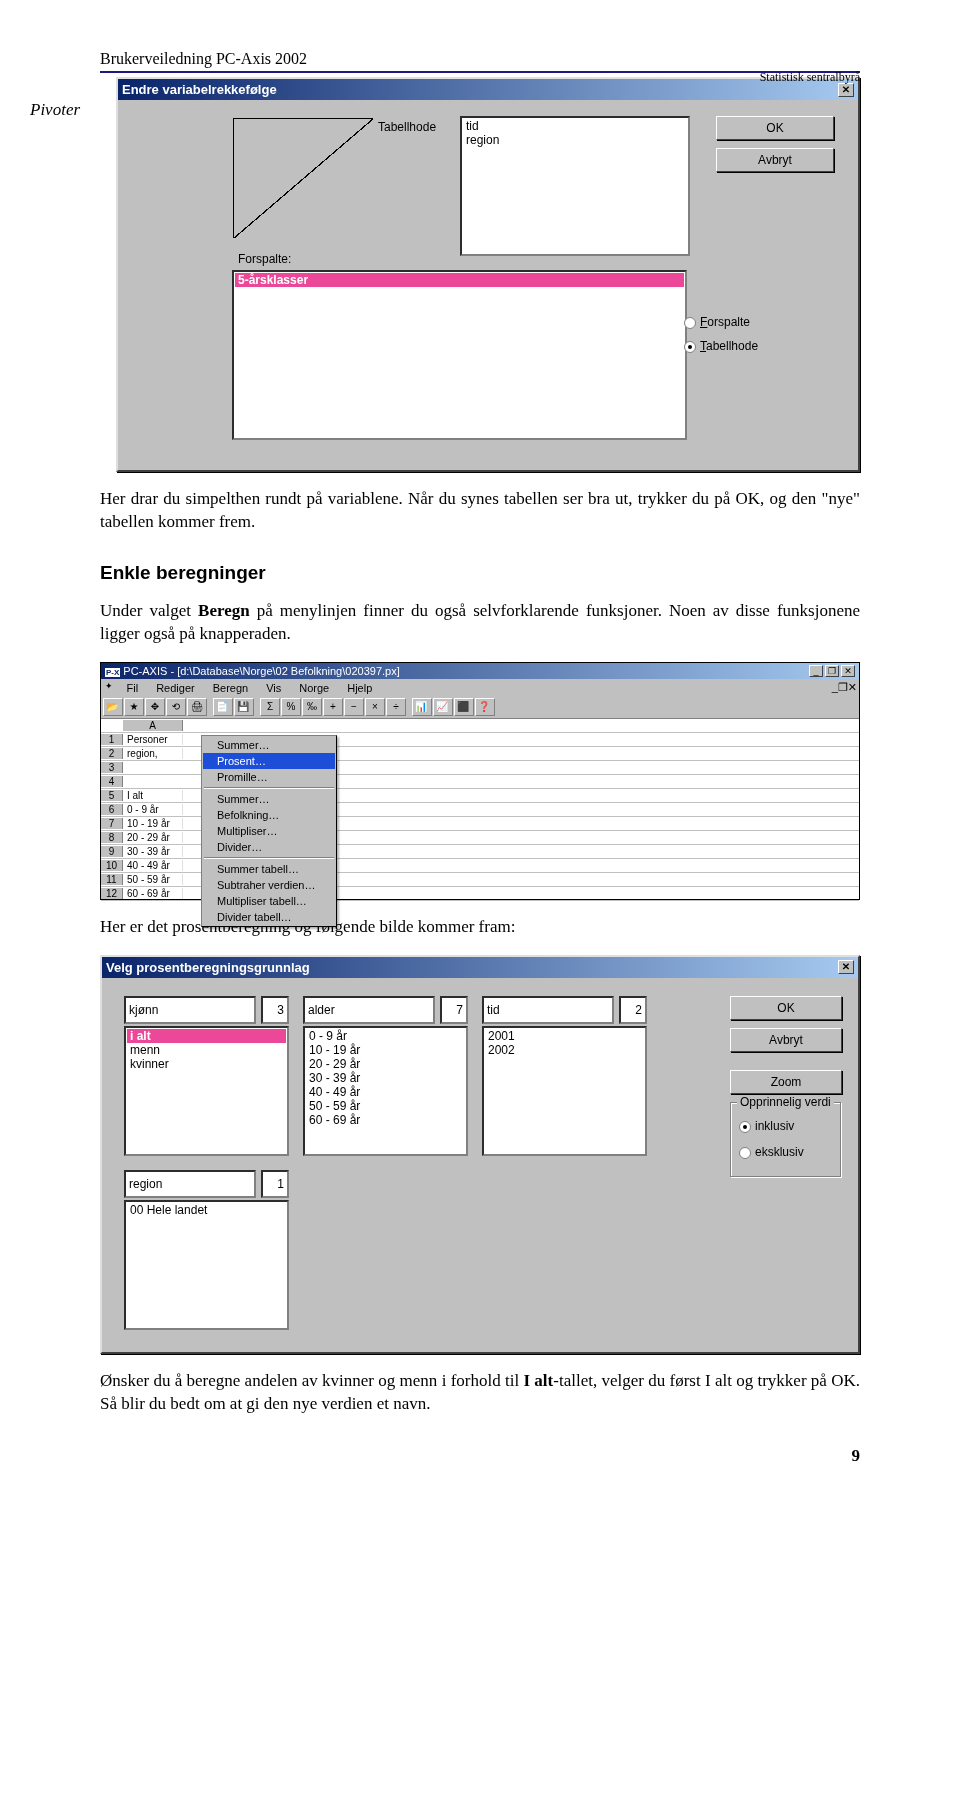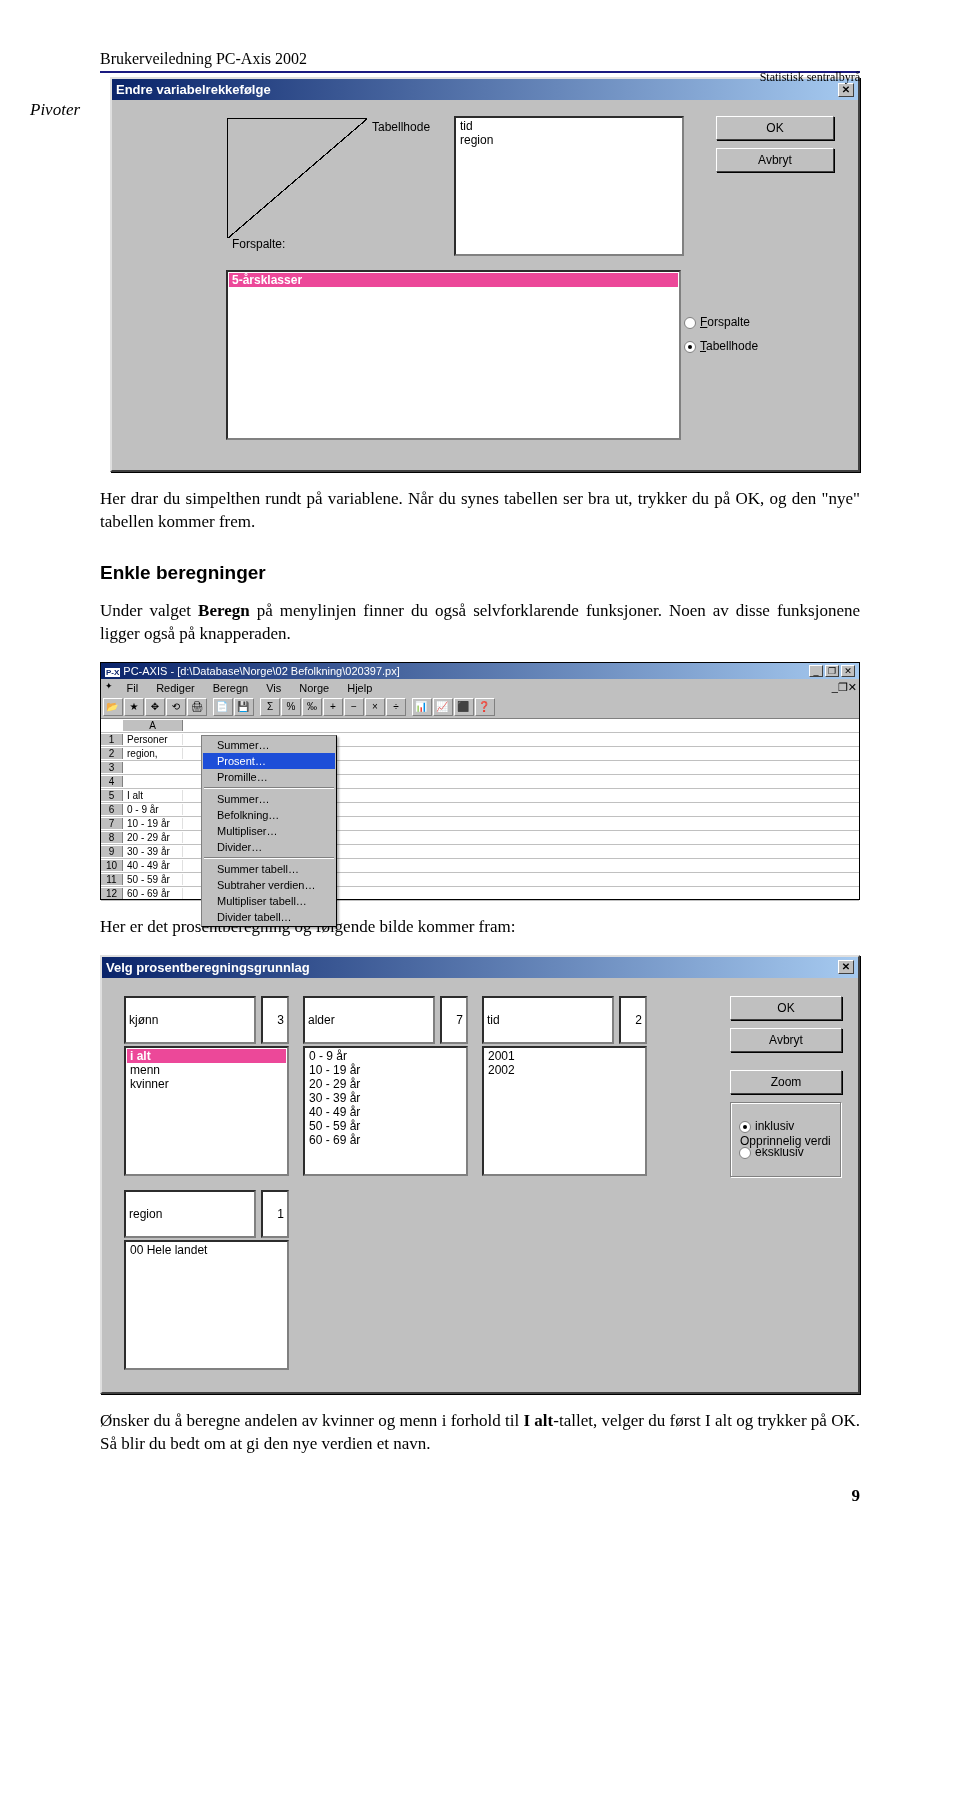--- a/index.html
+++ b/index.html
@@ -15,32 +15,32 @@
   .page-num { text-align: right; font-family: "Times New Roman", serif; font-weight: bold; font-size: 17px; margin-top: 30px; }
 
   
   .win-dialog { background: #c0c0c0; border: 2px solid #000; border-top-color: #dfdfdf; border-left-color: #dfdfdf; border-right-color: #404040; border-bottom-color: #404040; font-family: "MS Sans Serif", Tahoma, Arial, sans-serif; font-size: 12px; box-shadow: 1px 1px 0 #000; margin-bottom: 10px; }
   .titlebar { background: linear-gradient(to right, #0a246a, #a6caf0); color: #fff; font-weight: bold; padding: 3px 4px; display: flex; justify-content: space-between; align-items: center; font-size: 13px; font-family: Tahoma, Arial, sans-serif; }
   .titlebar .close { background: #c0c0c0; color: #000; width: 16px; height: 14px; font-size: 10px; font-weight: bold; text-align: center; line-height: 12px; border: 1px solid #fff; border-right-color: #404040; border-bottom-color: #404040; font-family: Arial; }
   .win-btn { background: #c0c0c0; border: 1px solid #fff; border-right-color: #404040; border-bottom-color: #404040; box-shadow: 1px 1px 0 #000; padding: 4px 8px; min-width: 90px; text-align: center; font-family: "MS Sans Serif", Arial, sans-serif; font-size: 12px; display: block; margin-bottom: 8px; }
   .win-list { background: #fff; border: 2px inset #808080; padding: 1px; font-family: "MS Sans Serif", Arial, sans-serif; font-size: 12px; }
   .win-list .item { padding: 0 3px; }
   .win-list .item.sel { background: #ec4899; color: #fff; font-weight: bold; }
-  .win-input { background: #fff; border: 2px inset #808080; padding: 15px 3px; font-family: "MS Sans Serif", Arial, sans-serif; font-size: 12px; }
+  .win-input { background: #fff; border: 2px inset #808080; padding: 5px 3px; font-family: "MS Sans Serif", Arial, sans-serif; font-size: 12px; }
   .win-label { font-family: "MS Sans Serif", Arial, sans-serif; font-size: 12px; }
   .radio { width: 12px; height: 12px; border-radius: 50%; background: #fff; border: 1px solid #808080; display: inline-block; vertical-align: middle; margin-right: 4px; position: relative; }
   .radio.checked::after { content: ""; position: absolute; width: 4px; height: 4px; background: #000; border-radius: 50%; top: 3px; left: 3px; }
   .groupbox { border: 1px solid #808080; border-right-color:#fff; border-bottom-color:#fff; box-shadow: inset -1px -1px 0 #808080, inset 1px 1px 0 #fff; padding: 10px 8px 6px 8px; position: relative; margin-top: 8px; }
-  .groupbox .legend { position: absolute; top: -8px; left: 6px; background: #c0c0c0; padding: 0 3px; font-size: 12px; margin-top: 39px; }
+  .groupbox .legend { position: absolute; top: -8px; left: 6px; background: #c0c0c0; padding: 0 3px; font-size: 12px; }
   .underline { text-decoration: underline; }
 
   
   .d1-body { padding: 14px 16px 18px 16px; position: relative; height: 370px; }
   .d1-label-t { position: absolute; top: 20px; left: 260px; }
-  .d1-label-f { position: absolute; top: 137px; left: 120px; text-align: right; }
+  .d1-label-f { position: absolute; top: 152px; left: 120px; text-align: right; }
   .d1-diag { position: absolute; top: 18px; left: 115px; width: 140px; height: 120px; border-top: 1px solid #000; border-left: 1px solid #000; }
   .d1-diag::after { content: ""; position: absolute; top: 0; left: 0; width: 100%; height: 100%; background: linear-gradient(to bottom right, transparent calc(50% - 0.6px), #000 calc(50% - 0.6px), #000 calc(50% + 0.6px), transparent calc(50% + 0.6px)); }
   .d1-list-top { position: absolute; top: 16px; left: 342px; width: 230px; height: 140px; }
   .d1-list-bot { position: absolute; top: 170px; left: 114px; width: 455px; height: 170px; }
   .d1-btns { position: absolute; top: 16px; right: 24px; width: 118px; }
   .d1-radios { position: absolute; top: 215px; right: 24px; width: 150px; }
   .d1-radios div { margin-bottom: 10px; font-size: 12px;}
 
   
   .app-window { border: 1px solid #000; font-family: "MS Sans Serif", Arial, sans-serif; font-size: 11px; background: #c0c0c0; }
@@ -75,21 +75,21 @@
 </head>
 <body>
 
 <div class="page">
   <div class="header-row">
     <span class="header-left">Brukerveiledning PC-Axis 2002</span>
   </div>
   <div class="header-right">Statistisk sentralbyrå</div>
   <div class="margin-note">Pivoter</div>
 
-  <div class="win-dialog" style="margin-left:10px; margin-top:4px;">
+  <div class="win-dialog" style="margin-left:16px; margin-top:4px;">
     <div class="titlebar">
       <span>Endre variabelrekkefølge</span>
       <span class="close">✕</span>
     </div>
     <div class="d1-body">
       <div class="win-label d1-label-t">Tabellhode</div>
       <div class="win-label d1-label-f">Forspalte:</div>
       <div class="d1-diag"></div>
       <div class="win-list d1-list-top">
         <div class="item">tid</div>

